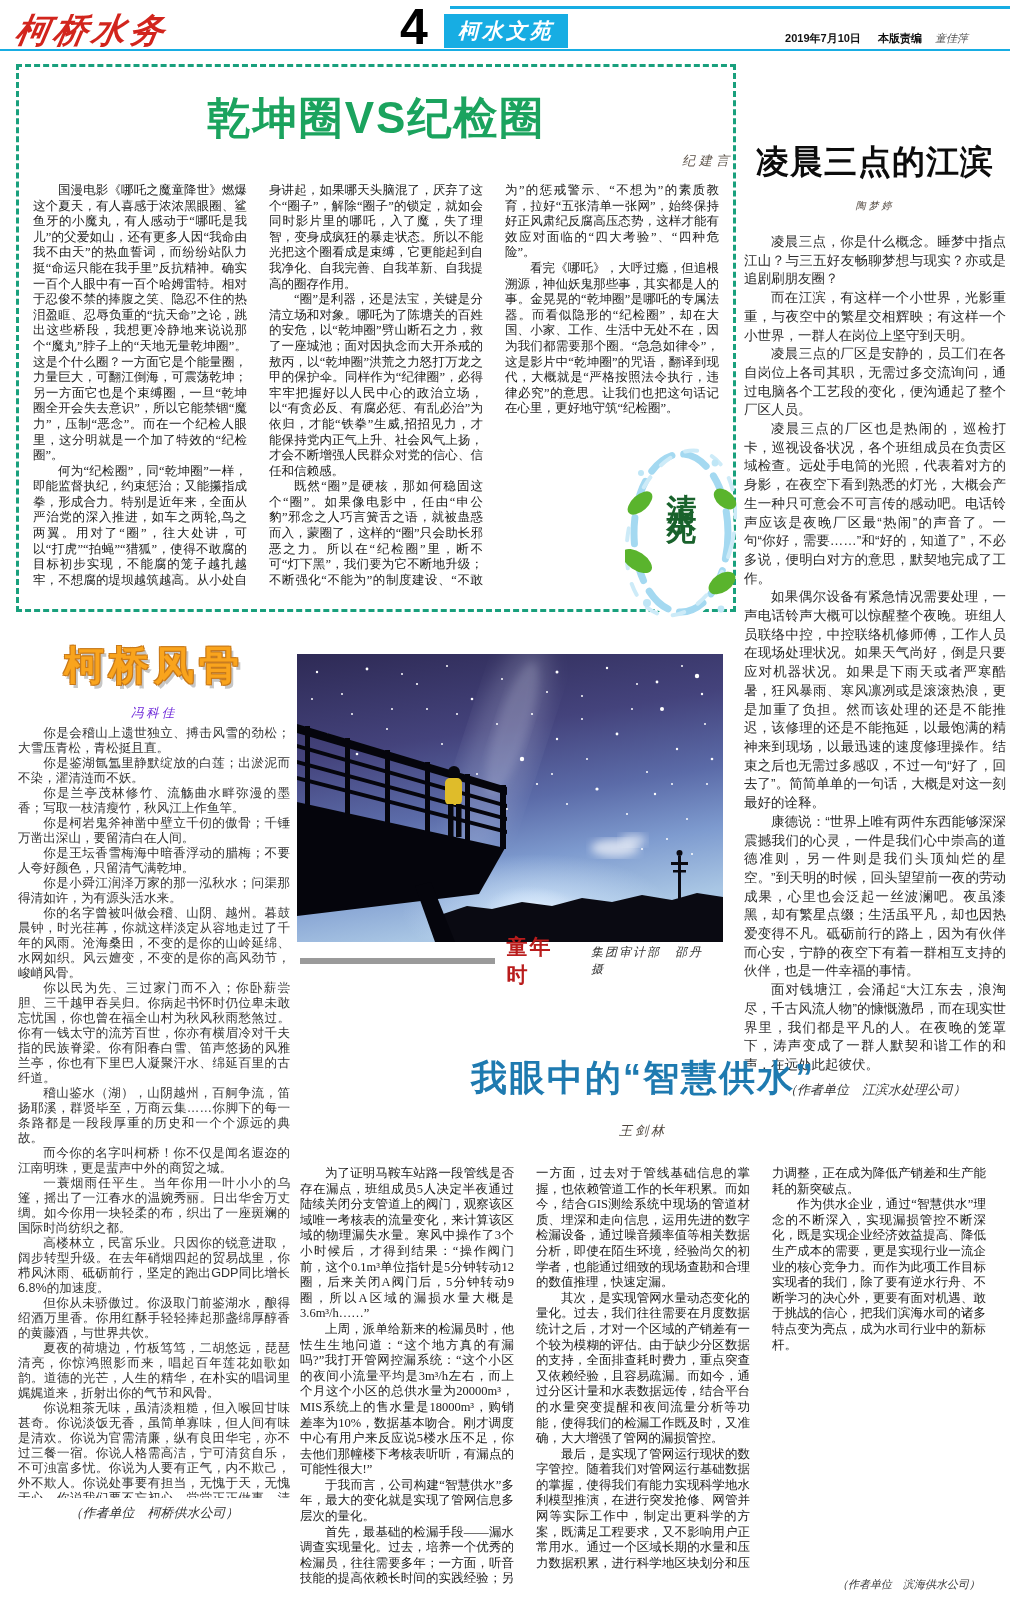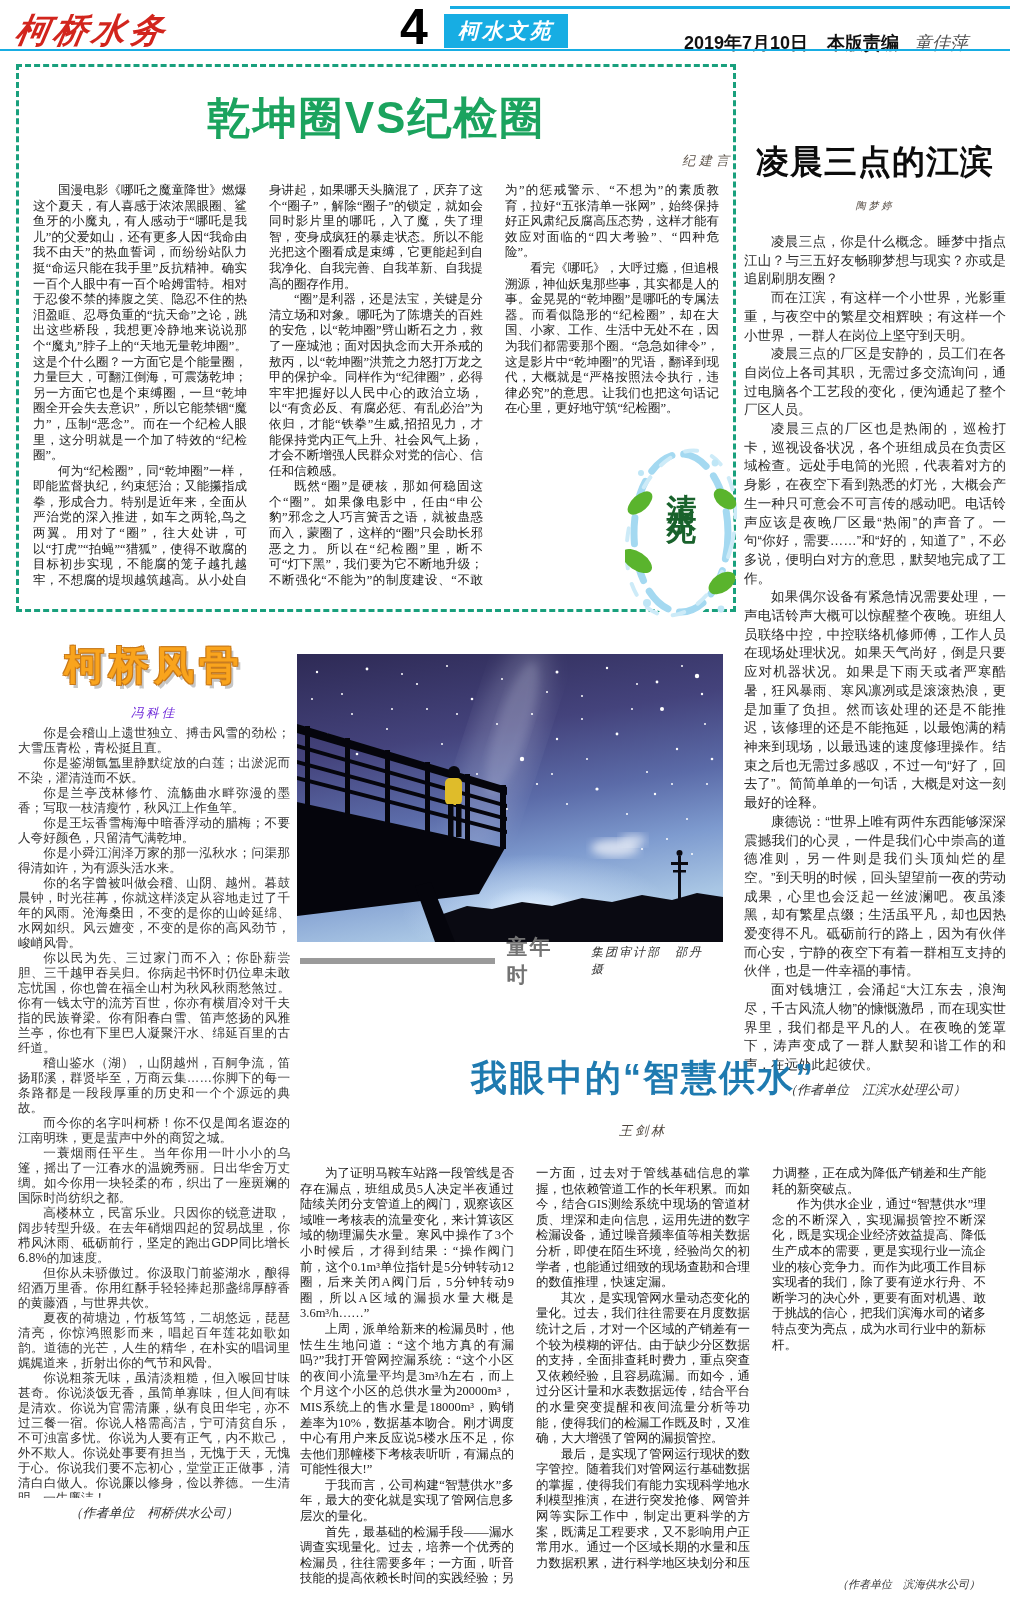--- a/index.html
+++ b/index.html
@@ -10,21 +10,21 @@
   .masthead{position:absolute;left:16px;top:8px;font-family:"DejaVu Serif",serif;
             font-style:italic;font-weight:bold;font-size:34px;color:#d2251d;
             transform:skewX(-10deg);letter-spacing:4px;}
   .line-top{position:absolute;left:450px;top:6px;width:560px;height:3px;background:#17ade3;}
   .line-bottom{position:absolute;left:0;top:49px;width:1010px;height:2px;background:#17ade3;}
   .page-num{position:absolute;left:400px;top:4px;font-size:50px;line-height:46px;font-weight:900;color:#000;}
   .section-box{position:absolute;left:444px;top:14px;width:124px;height:34px;background:#17ade3;
                color:#fff;display:flex;align-items:center;justify-content:center;
                font-family:"DejaVu Serif",serif;font-style:italic;font-weight:bold;
                font-size:21px;letter-spacing:3px;}
-  .dateline{position:absolute;right:42px;top:31px;font-size:18px;font-weight:bold;color:#111;}
+  .dateline{position:absolute;right:42px;top:31px;font-size:11px;font-weight:bold;color:#111;}
   .dateline .editor-name{font-family:"DejaVu Serif",serif;font-style:italic;font-weight:normal;
                          color:#555;margin-left:10px;}
   .dateline .editor-label{margin-left:14px;}
 
   
   .qk-box{position:absolute;left:16px;top:64px;width:714px;height:542px;
           border:3px dashed #19a07d;background:#fff;}
   .qk-title{margin-top:22px;text-align:center;font-size:44px;font-weight:900;
             color:#1ba35e;letter-spacing:2px;}
   .qk-author{margin-top:4px;text-align:right;font-size:13px;color:#5c5248;
@@ -59,21 +59,21 @@
                font-family:"DejaVu Serif",serif;font-style:italic;letter-spacing:3px;}
   .poem-body{margin-top:4px;height:772px;overflow:hidden;font-size:12.6px;line-height:15px;
              text-align:justify;color:#333;}
   .poem .byline{text-align:center;}
 
   
   .photo{position:absolute;left:297px;top:654px;width:426px;height:288px;overflow:hidden;}
   .caption{position:absolute;left:300px;top:948px;width:430px;height:26px;
            display:flex;align-items:center;}
   .caption-bar{width:196px;height:6px;background:#9a9a9a;}
-  .caption-title{margin-left:12px;font-size:21px;font-weight:900;color:#737373;letter-spacing:2px;}
+  .caption-title{margin-left:12px;font-size:21px;font-weight:900;color:#b91c1c;letter-spacing:2px;}
   .caption-credit{margin-left:16px;font-size:12px;color:#333;
                   font-family:"DejaVu Serif",serif;font-style:italic;letter-spacing:2px;}
 
   
   .sw-title{position:absolute;left:300px;top:1054px;width:686px;text-align:center;
             font-size:36px;font-weight:900;color:#1e7ab0;letter-spacing:2px;}
   .sw-author{position:absolute;left:300px;top:1122px;width:686px;text-align:center;
              font-size:13px;color:#50473e;font-family:"DejaVu Serif",serif;
              font-style:italic;letter-spacing:3px;}
   .sw-cols{position:absolute;left:300px;top:1166px;width:686px;height:426px;overflow:hidden;
@@ -147,20 +147,21 @@
     <div class="byline">（作者单位　江滨水处理公司）</div>
   </div>
 
   <div class="poem">
     <div class="poem-title">柯桥风骨</div>
     <div class="poem-author">冯科佳</div>
     <div class="poem-body">
         <p class="para">你是会稽山上遗世独立、搏击风雪的劲松；大雪压青松，青松挺且直。</p>
         <p class="para">你是鉴湖氤氲里静默绽放的白莲；出淤泥而不染，濯清涟而不妖。</p>
         <p class="para">你是兰亭茂林修竹、流觞曲水畔弥漫的墨香；写取一枝清瘦竹，秋风江上作鱼竿。</p>
+        <p class="para">你是柯岩鬼斧神凿中壁立千仞的傲骨；千锤万凿出深山，要留清白在人间。</p>
         <p class="para">你是王坛香雪梅海中暗香浮动的腊梅；不要人夸好颜色，只留清气满乾坤。</p>
         <p class="para">你是小舜江润泽万家的那一泓秋水；问渠那得清如许，为有源头活水来。</p>
         <p class="para">你的名字曾被叫做会稽、山阴、越州。暮鼓晨钟，时光荏苒，你就这样淡定从容地走过了千年的风雨。沧海桑田，不变的是你的山岭延绵、水网如织。风云嬗变，不变的是你的高风劲节，峻峭风骨。</p>
         <p class="para">你以民为先、三过家门而不入；你卧薪尝胆、三千越甲吞吴归。你病起书怀时仍位卑未敢忘忧国，你也曾在福全山村为秋风秋雨愁煞过。你有一钱太守的流芳百世，你亦有横眉冷对千夫指的民族脊梁。你有阳春白雪、笛声悠扬的风雅兰亭，你也有下里巴人凝聚汗水、绵延百里的古纤道。</p>
         <p class="para">稽山鉴水（湖），山阴越州，百舸争流，笛扬耶溪，群贤毕至，万商云集……你脚下的每一条路都是一段段厚重的历史和一个个源远的典故。</p>
         <p class="para">而今你的名字叫柯桥！你不仅是闻名遐迩的江南明珠，更是蜚声中外的商贸之城。</p>
         <p class="para">一蓑烟雨任平生。当年你用一叶小小的乌篷，摇出了一江春水的温婉秀丽。日出华舍万丈绸。如今你用一块轻柔的布，织出了一座斑斓的国际时尚纺织之都。</p>
         <p class="para">高楼林立，民富乐业。只因你的锐意进取，阔步转型升级。在去年硝烟四起的贸易战里，你栉风沐雨、砥砺前行，坚定的跑出GDP同比增长6.8%的加速度。</p>
         <p class="para">但你从未骄傲过。你汲取门前鉴湖水，酿得绍酒万里香。你用红酥手轻轻捧起那盏绵厚醇香的黄藤酒，与世界共饮。</p>
         <p class="para">夏夜的荷塘边，竹板笃笃，二胡悠远，琵琶清亮，你惊鸿照影而来，唱起百年莲花如歌如韵。道德的光芒，人生的精华，在朴实的唱词里娓娓道来，折射出你的气节和风骨。</p>

